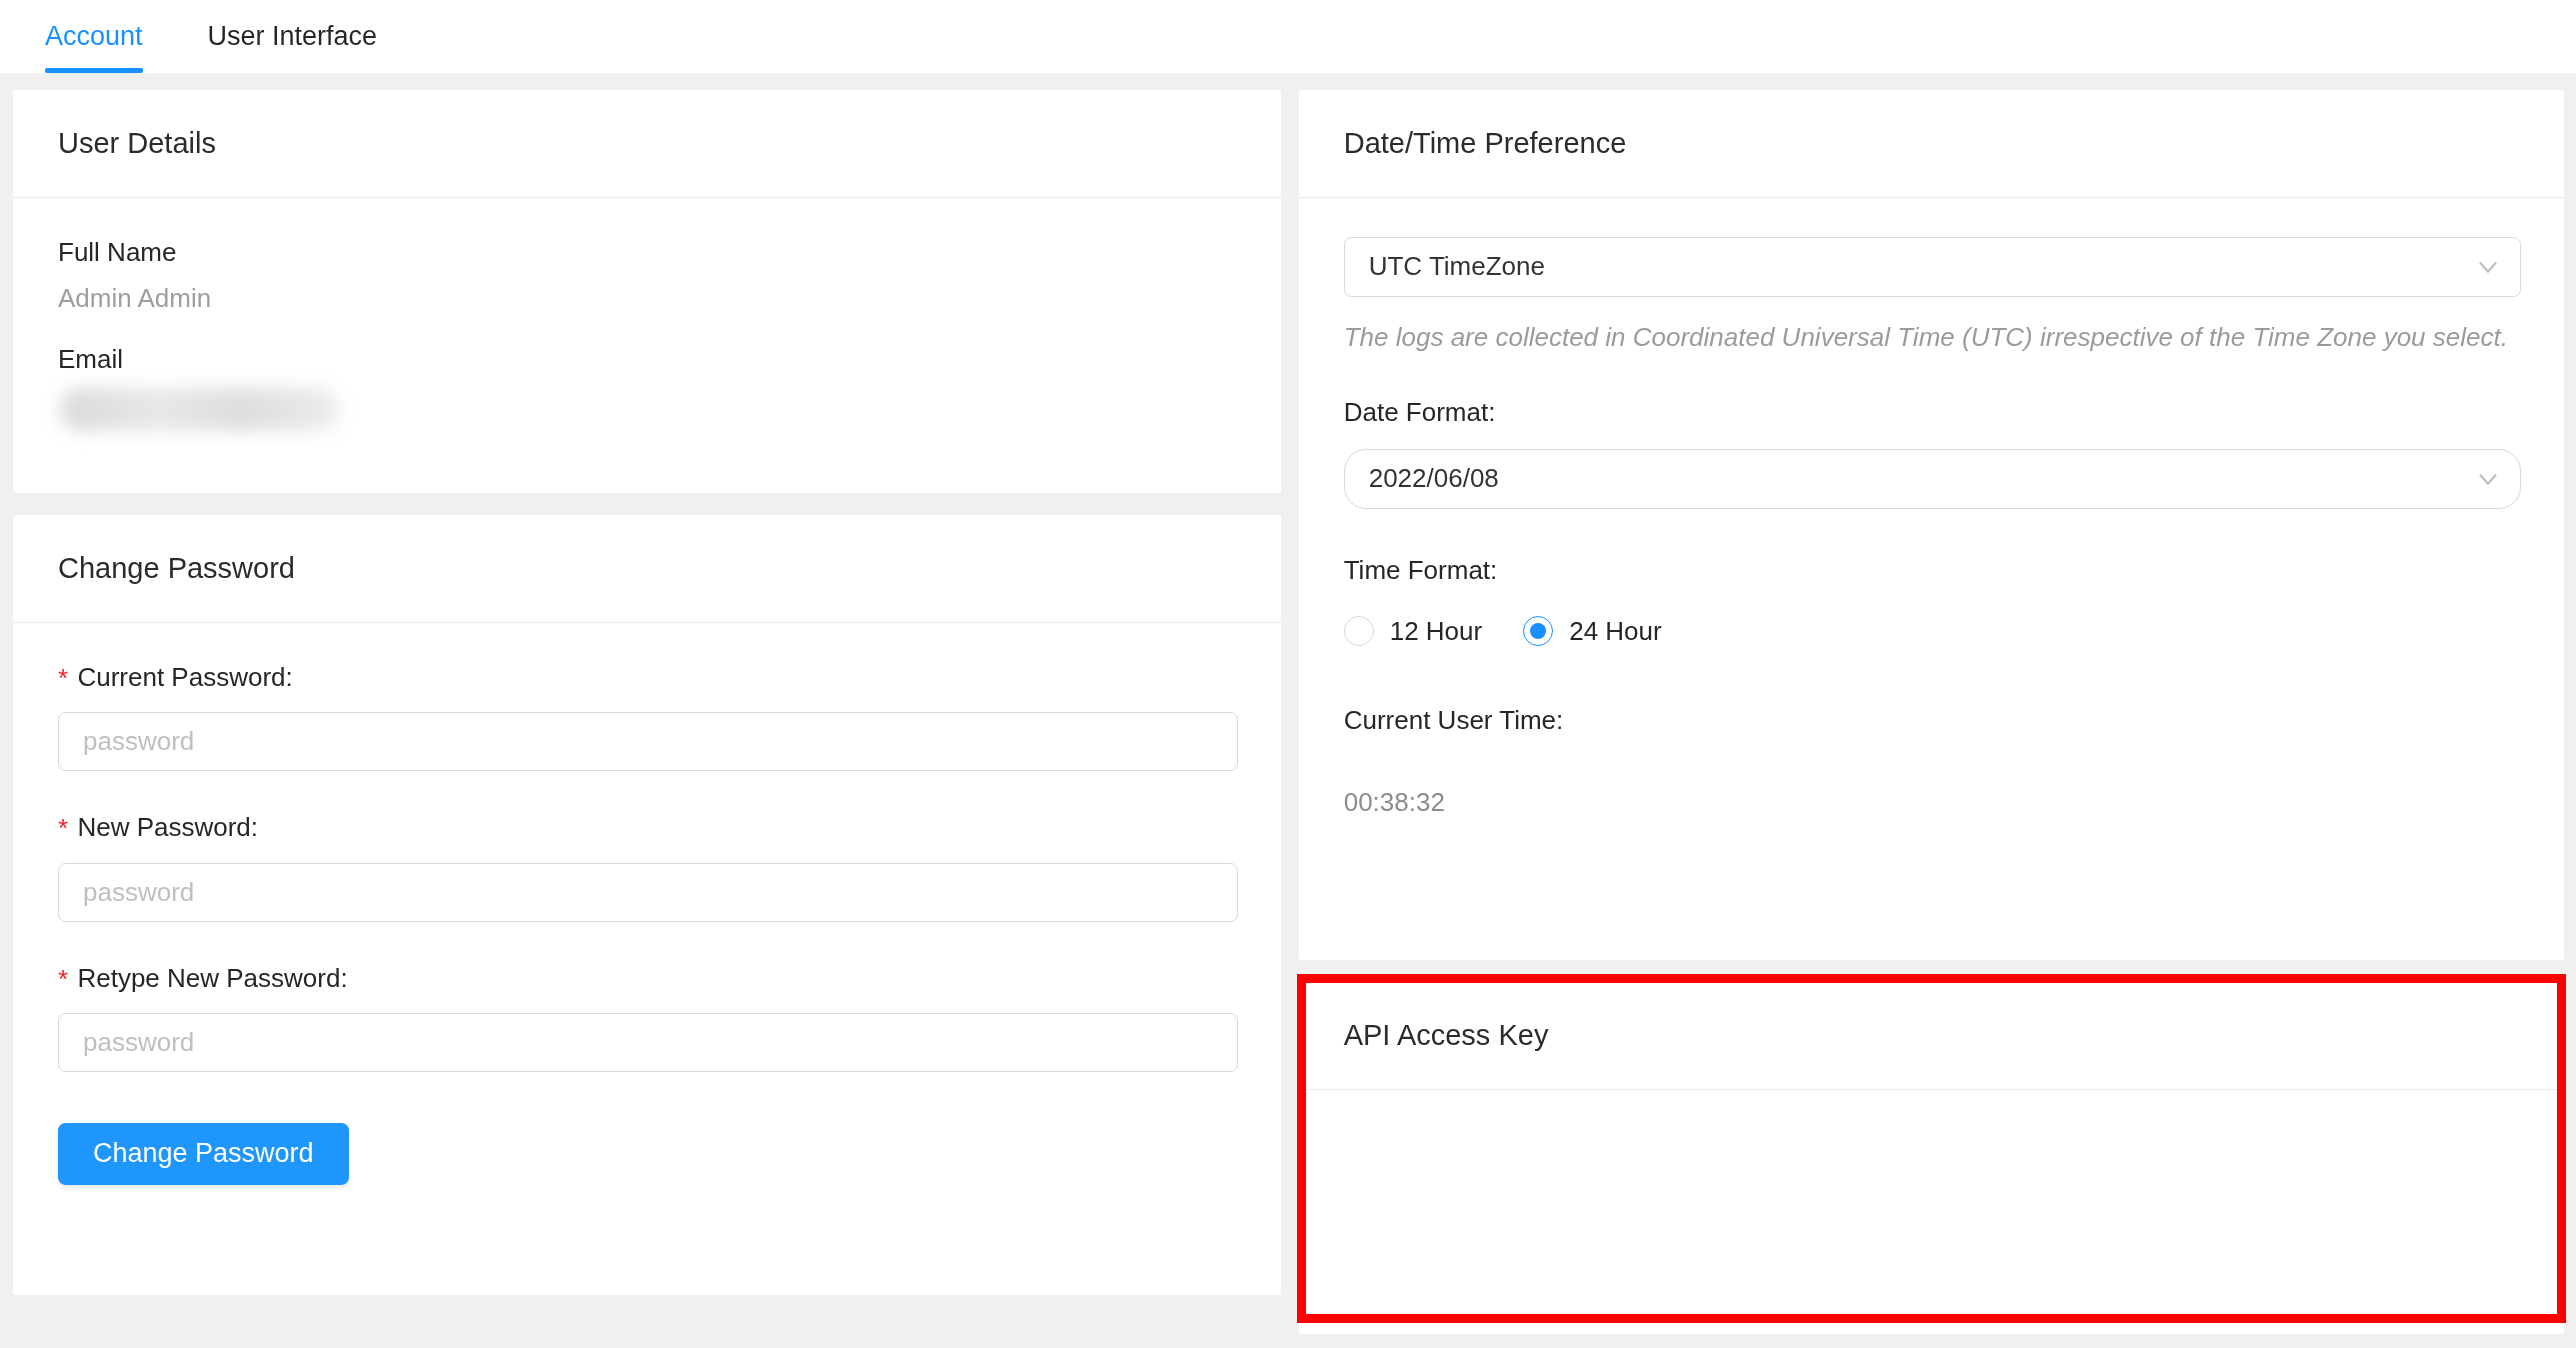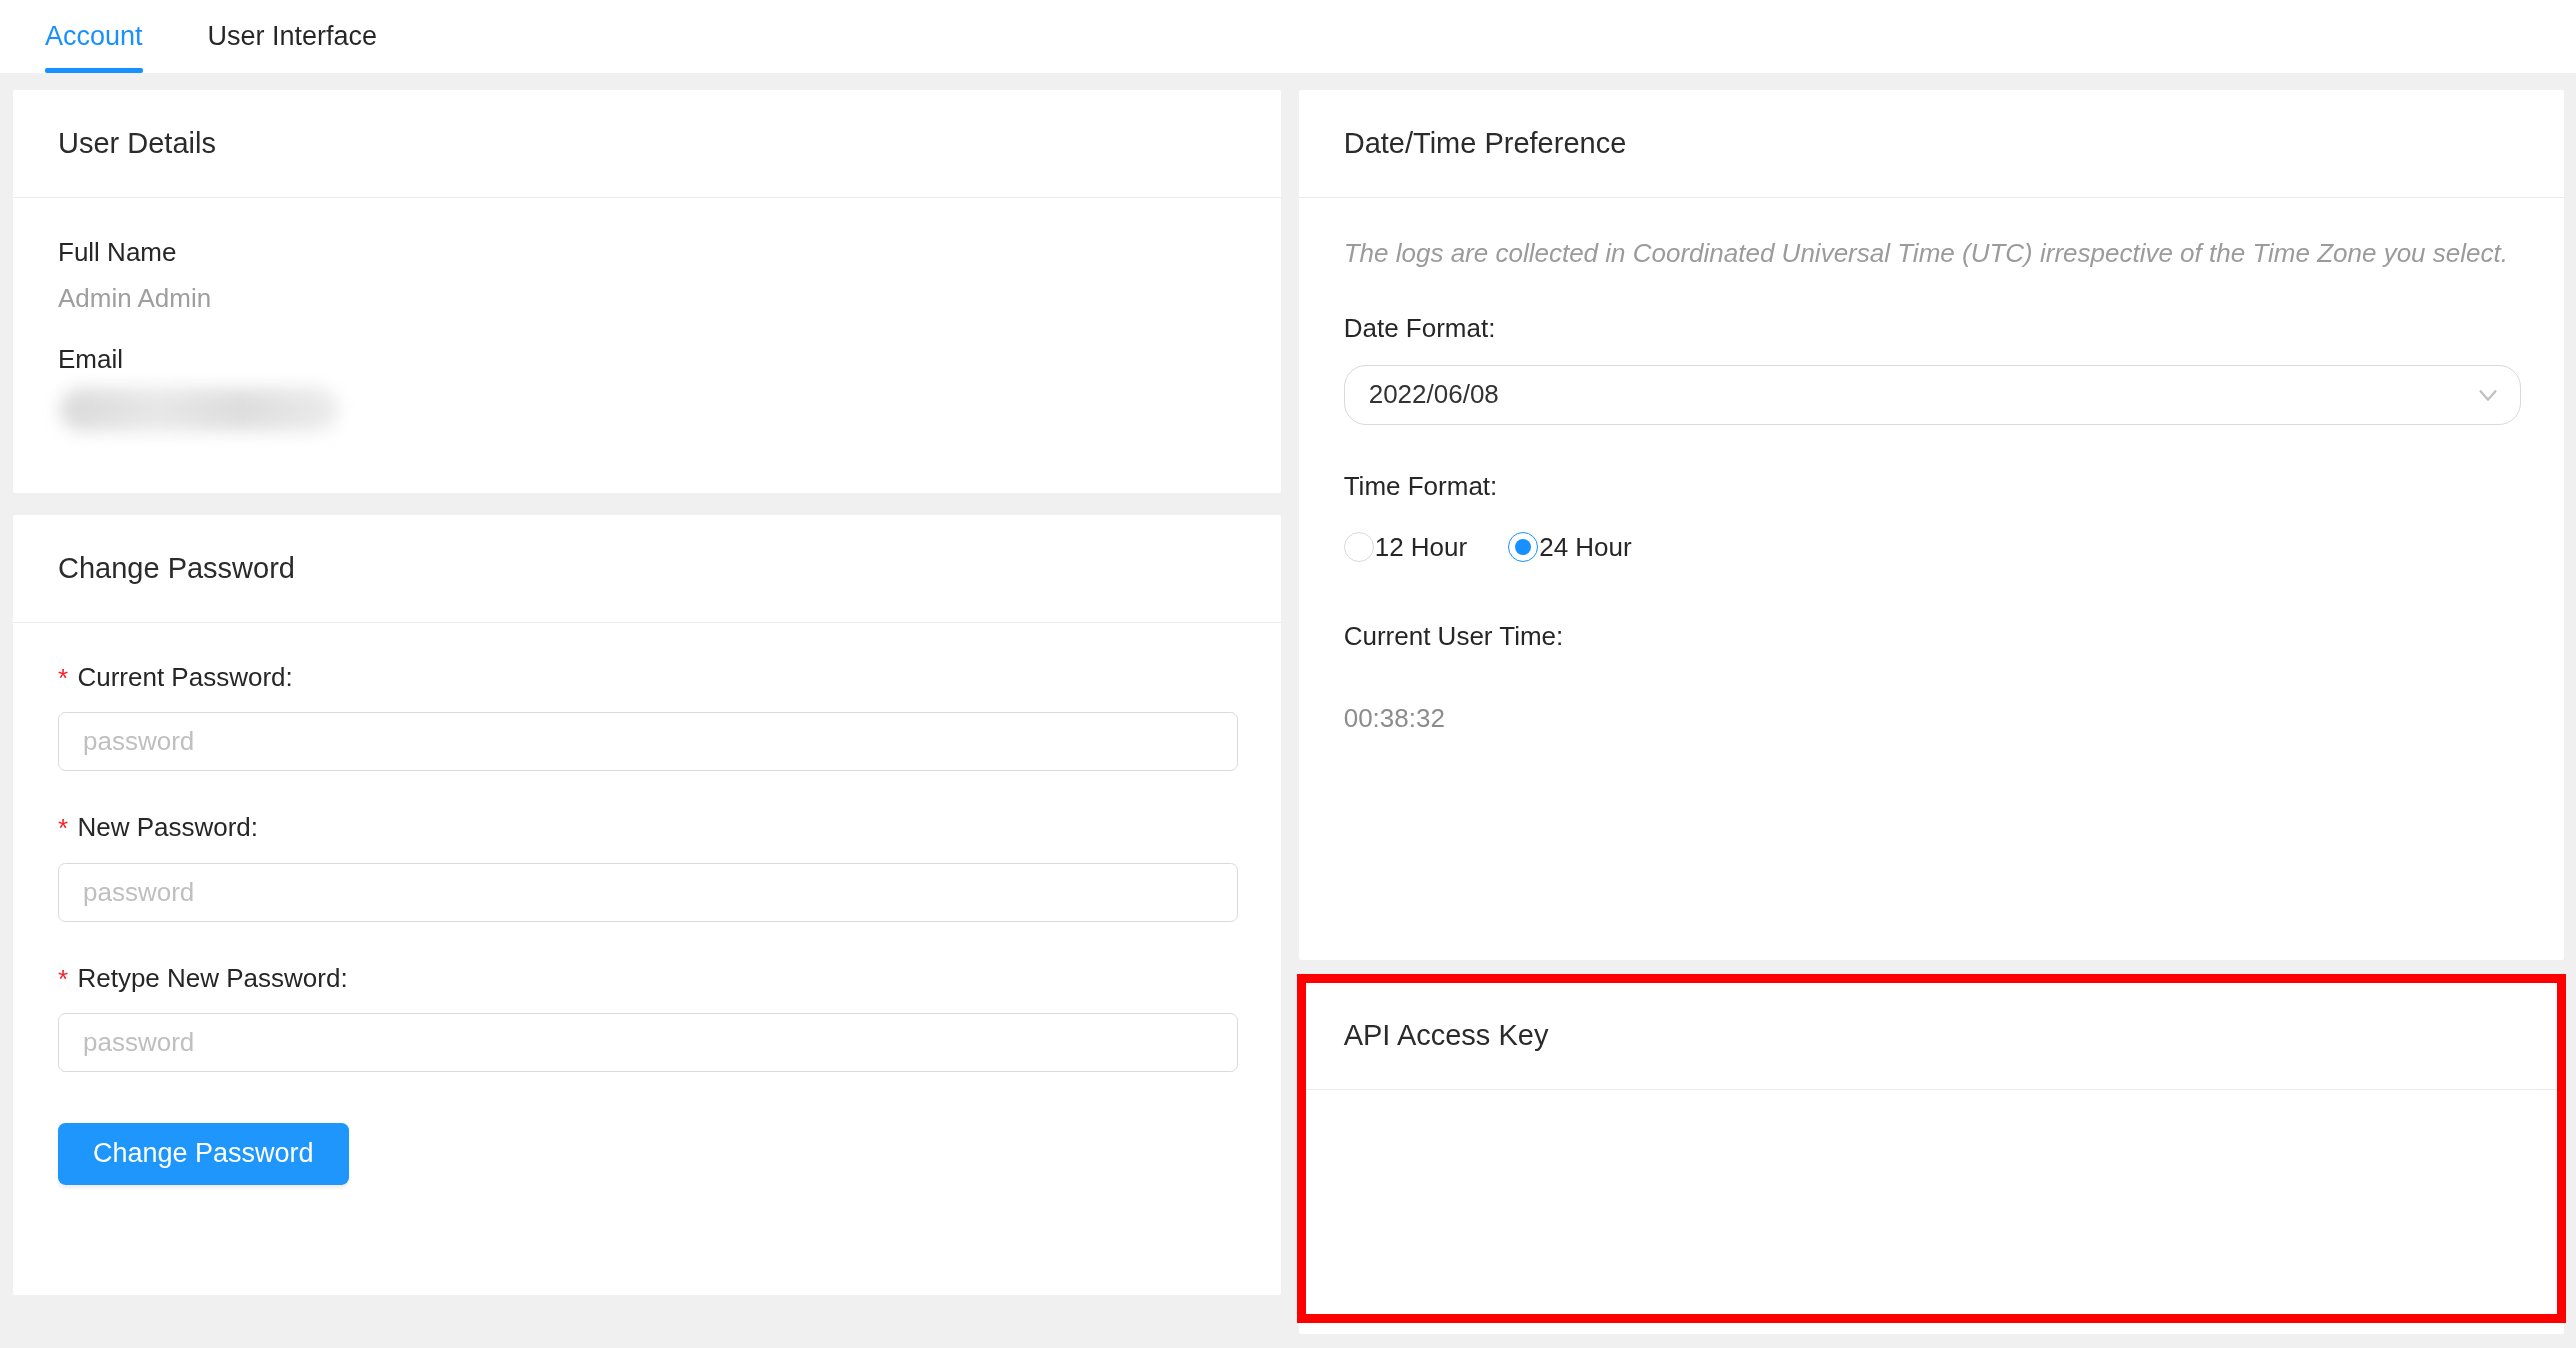--- a/index.html
+++ b/index.html
@@ -87,21 +87,21 @@
     cursor:pointer; background:#fff;
   }
   .select-box .chev { display:flex; align-items:center; }
   .tz-select { margin-bottom:24px; }
   .note {
     font-size:26px; font-style:italic; color:#9b9b9b;
     margin-bottom:43px; line-height:1.3;
   }
   .df-select { margin-bottom:46px;border-radius:22px; }
   .radio-row { display:flex; align-items:center; margin:30px 0 58px 0; }
-  .radio-opt { display:flex; align-items:center; gap:1px; font-size:26px; color:#262626; cursor:pointer; }
+  .radio-opt { display:flex; align-items:center; gap:16px; font-size:26px; color:#262626; cursor:pointer; }
   .radio-opt + .radio-opt { margin-left:41px; }
   .radio {
     width:30px; height:30px; border-radius:50%;
     border:1.9px solid #d9d9d9; background:#fff;
     display:flex; align-items:center; justify-content:center;
   }
   .radio.sel { border-color:#1890ff; }
   .radio.sel .dot { width:16px; height:16px; border-radius:50%; background:#1890ff; }
   .cut-label { margin-top:3.7px; margin-bottom:51px; }
   .cut-value { font-size:26px; color:#8c8c8c; }
@@ -190,20 +190,28 @@
   </div>
 
   <div class="col right">
 
     <section class="card datetime">
       <div class="card-header">
         <h2 class="card-title">Date/Time Preference</h2>
       </div>
       <div class="card-body">
 
+        <div class="select-box tz-select">
+          <span>UTC TimeZone</span>
+          <span class="chev">
+            <svg width="26" height="26" viewBox="0 0 28 28">
+                <polyline points="6,10 14,19 22,10" fill="none" stroke="#bfbfbf" stroke-width="2.4" stroke-linecap="round" stroke-linejoin="round"></polyline>
+              </svg>
+          </span>
+        </div>
 
         <div class="note">The logs are collected in Coordinated Universal Time (UTC) irrespective of the Time Zone you select.</div>
 
         <div class="f-label dt-label">Date Format:</div>
         <div class="select-box df-select">
           <span>2022/06/08</span>
           <span class="chev">
             <svg width="26" height="26" viewBox="0 0 28 28">
                 <polyline points="6,10 14,19 22,10" fill="none" stroke="#bfbfbf" stroke-width="2.4" stroke-linecap="round" stroke-linejoin="round"></polyline>
               </svg>

